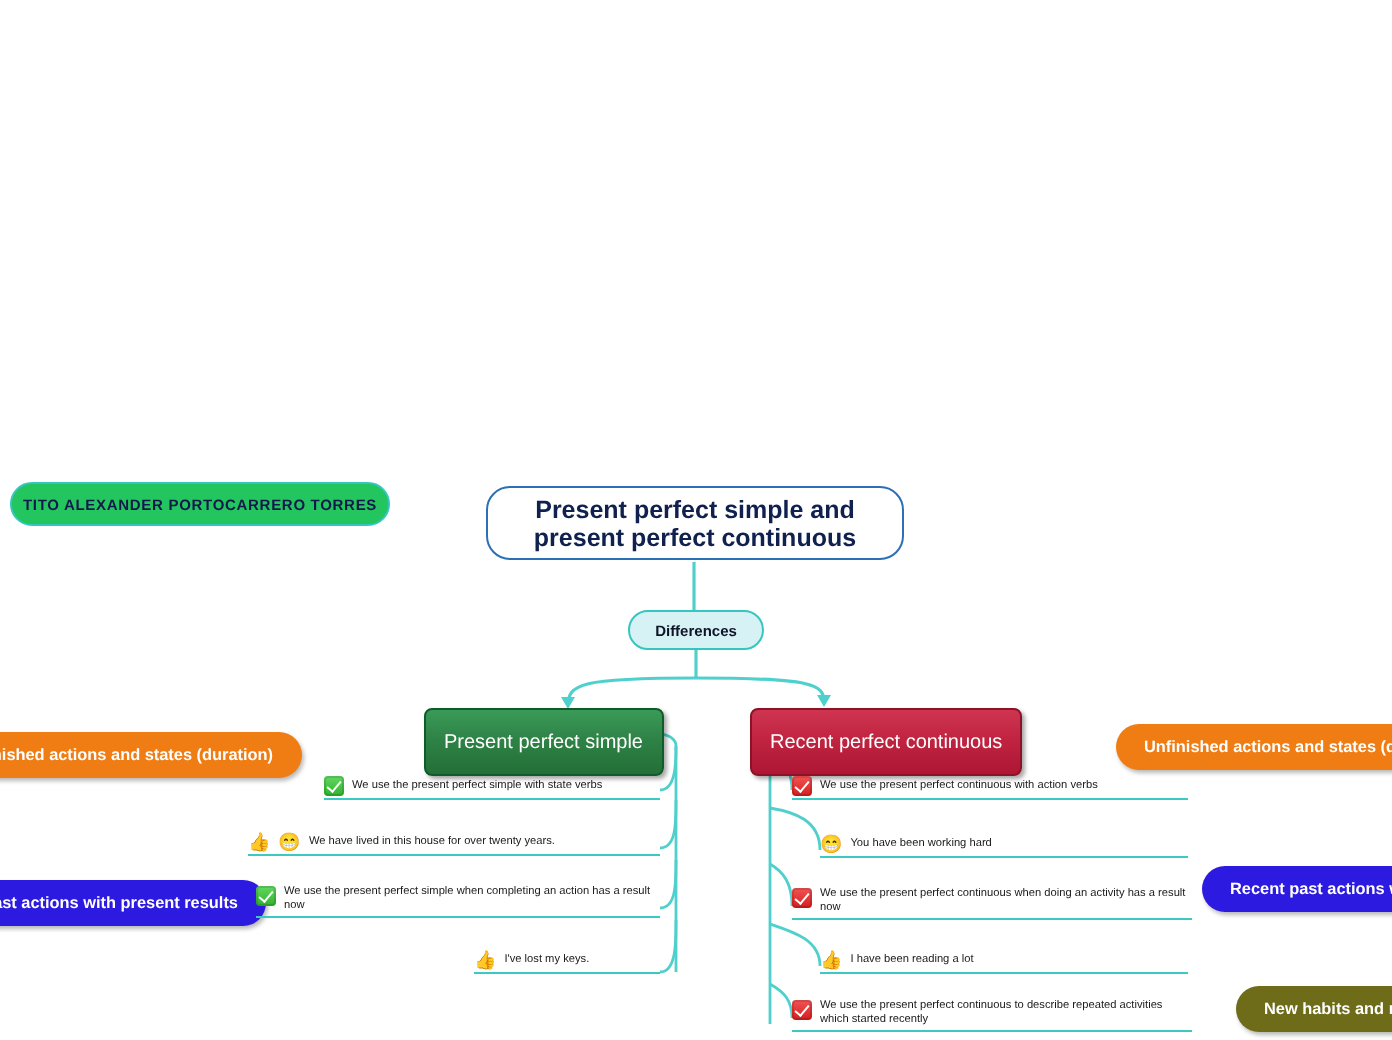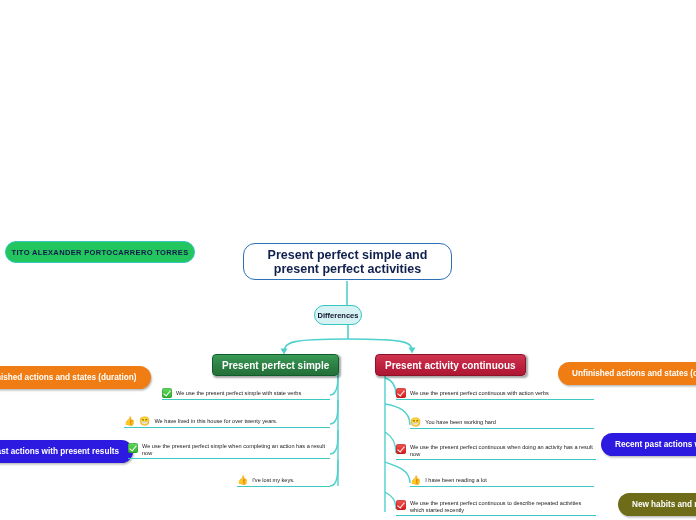--- a/index.html
+++ b/index.html
@@ -71,39 +71,39 @@
     font-weight: bold;
     line-height: 14px;
     white-space: normal;
     padding: 0 8px;
   }
 
   
   .diff-pill {
     left: 314px;
     top: 305px;
-    width: 48px;
+    width: 68px;
     height: 20px;
     border: 1.4px solid #36c6c0;
     border-radius: 10px;
     background: #d6f2f4;
     justify-content: center;
     color: #101428;
     font-size: 7.5px;
     font-weight: bold;
   }
 
   
   .branch-header {
-    height: 22px;
+    height: 34px;
     border-radius: 4px;
     justify-content: center;
     color: #ffffff;
     font-size: 10px;
-    font-weight: bold;
+    font-weight: normal;
     padding: 0 9px;
     box-shadow: 1.5px 1.5px 2px rgba(0,0,0,0.35);
   }
   .branch-green {
     left: 212px;
     top: 354px;
     border: 1.2px solid #0f5c2a;
     background: linear-gradient(180deg, #3a9b58 0%, #2e8145 48%, #237038 100%);
   }
   .branch-red {
@@ -229,32 +229,32 @@
     <path d="M212,363 L150,377" stroke="#4fd0cc" stroke-width="1.2" fill="none" opacity="0"></path>
 
     <path d="M470,363 L558,373" stroke="#4fd0cc" stroke-width="1.2" fill="none" opacity="0"></path>
   </svg>
 
   <div class="node author-pill">
     <span>TITO ALEXANDER PORTOCARRERO TORRES</span>
   </div>
 
   <div class="node root-node">
-    <span>Present perfect simple and present perfect activities</span>
+    <span>Present perfect simple and present perfect continuous</span>
   </div>
 
   <div class="node diff-pill">
     <span>Differences</span>
   </div>
 
   <div class="node branch-header branch-green">
     <span>Present perfect simple</span>
   </div>
   <div class="node branch-header branch-red">
-    <span>Present activity continuous</span>
+    <span>Recent perfect continuous</span>
   </div>
 
   <div class="node cat-pill cat-orange cat-orange-left">
     <span>Unfinished actions and states (duration)</span>
   </div>
   <div class="node cat-pill cat-blue cat-blue-left">
     <span>Recent past actions with present results</span>
   </div>
 
   <div class="node cat-pill cat-orange cat-orange-right">

